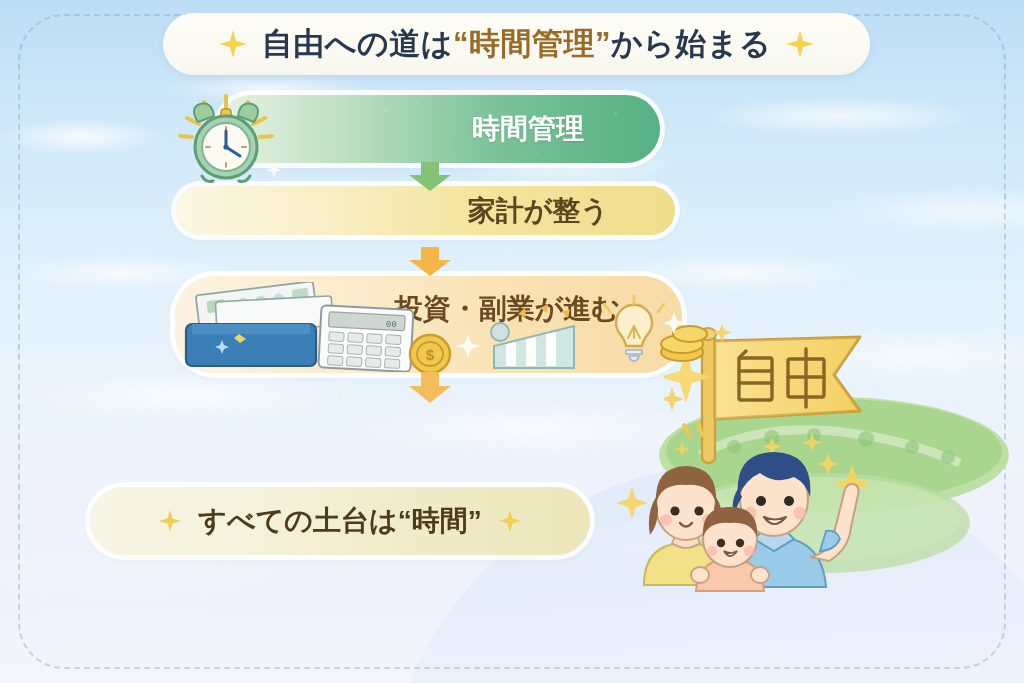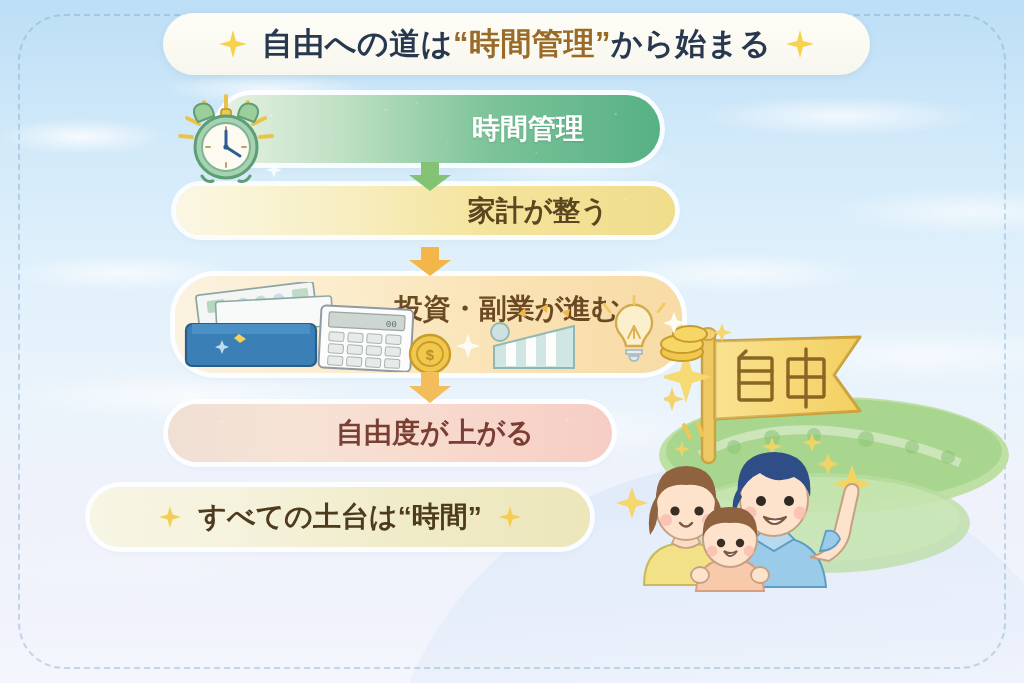--- a/index.html
+++ b/index.html
@@ -110,21 +110,21 @@
   #bar-invest{left:175px;top:276px;width:507px;height:97px;
     background:linear-gradient(90deg,#fbf2e0 0%,#fbeccb 34%,#fae2b4 66%,#f8dba5 100%);}
   #bar-invest .label{color:#6a4a22;margin-left:auto;margin-right:62px;align-self:flex-start;margin-top:14px;}
 
   
   #bar-free{left:168px;top:404px;width:444px;height:58px;
     background:linear-gradient(90deg,#f0dfd3 0%,#f6e3d6 28%,#f8d9cd 62%,#f6cdc4 100%);}
   #bar-free .label{color:#7a3f33;margin-left:auto;margin-right:78px;}
 
   
-  #bar-base{left:90px;top:487px;width:500px;height:60px;
+  #bar-base{left:90px;top:487px;width:500px;height:68px;
     background:linear-gradient(90deg,#f7f5e3 0%,#f5f2dd 30%,#f0ecc9 62%,#ece6b9 100%);
     justify-content:center;gap:16px;}
   #bar-base .label{color:#4e3b1d;}
 
   
   .arrow{position:absolute;z-index:4;}
 
   
   #clock-illustration{position:absolute;left:168px;top:92px;width:128px;height:92px;z-index:5;}
 
@@ -303,24 +303,20 @@
       <path d="M94 22 l3 8 l8 3 l-8 3 l-3 8 l-3 -8 l-8 -3 l8 -3 z" fill="#fdfcf4"></path>
     </svg>
   </div>
 
   <div class="arrow" style="left:406px;top:372px;">
     <svg width="48" height="32" viewBox="0 0 48 32">
       <path d="M15 0 H33 V14 H45 L24 31 L3 14 H15 Z" fill="#f4bd5c"></path>
     </svg>
   </div>
 
-  <div class="bar" id="bar-free">
-    <div class="grain"></div>
-    <span class="label">自由度が上がる</span>
-  </div>
 
   <div class="bar" id="bar-base">
     <div class="grain"></div>
     <span class="spark" style="position:relative;z-index:3;">
       <svg width="24" height="24" viewBox="0 0 24 24">
         <path d="M12 1 L14.5 9.5 L23 12 L14.5 14.5 L12 23 L9.5 14.5 L1 12 L9.5 9.5 Z" fill="#f2cf54"></path>
       </svg>
     </span>
     <span class="label">すべての土台は“時間”</span>
     <span class="spark" style="position:relative;z-index:3;">

